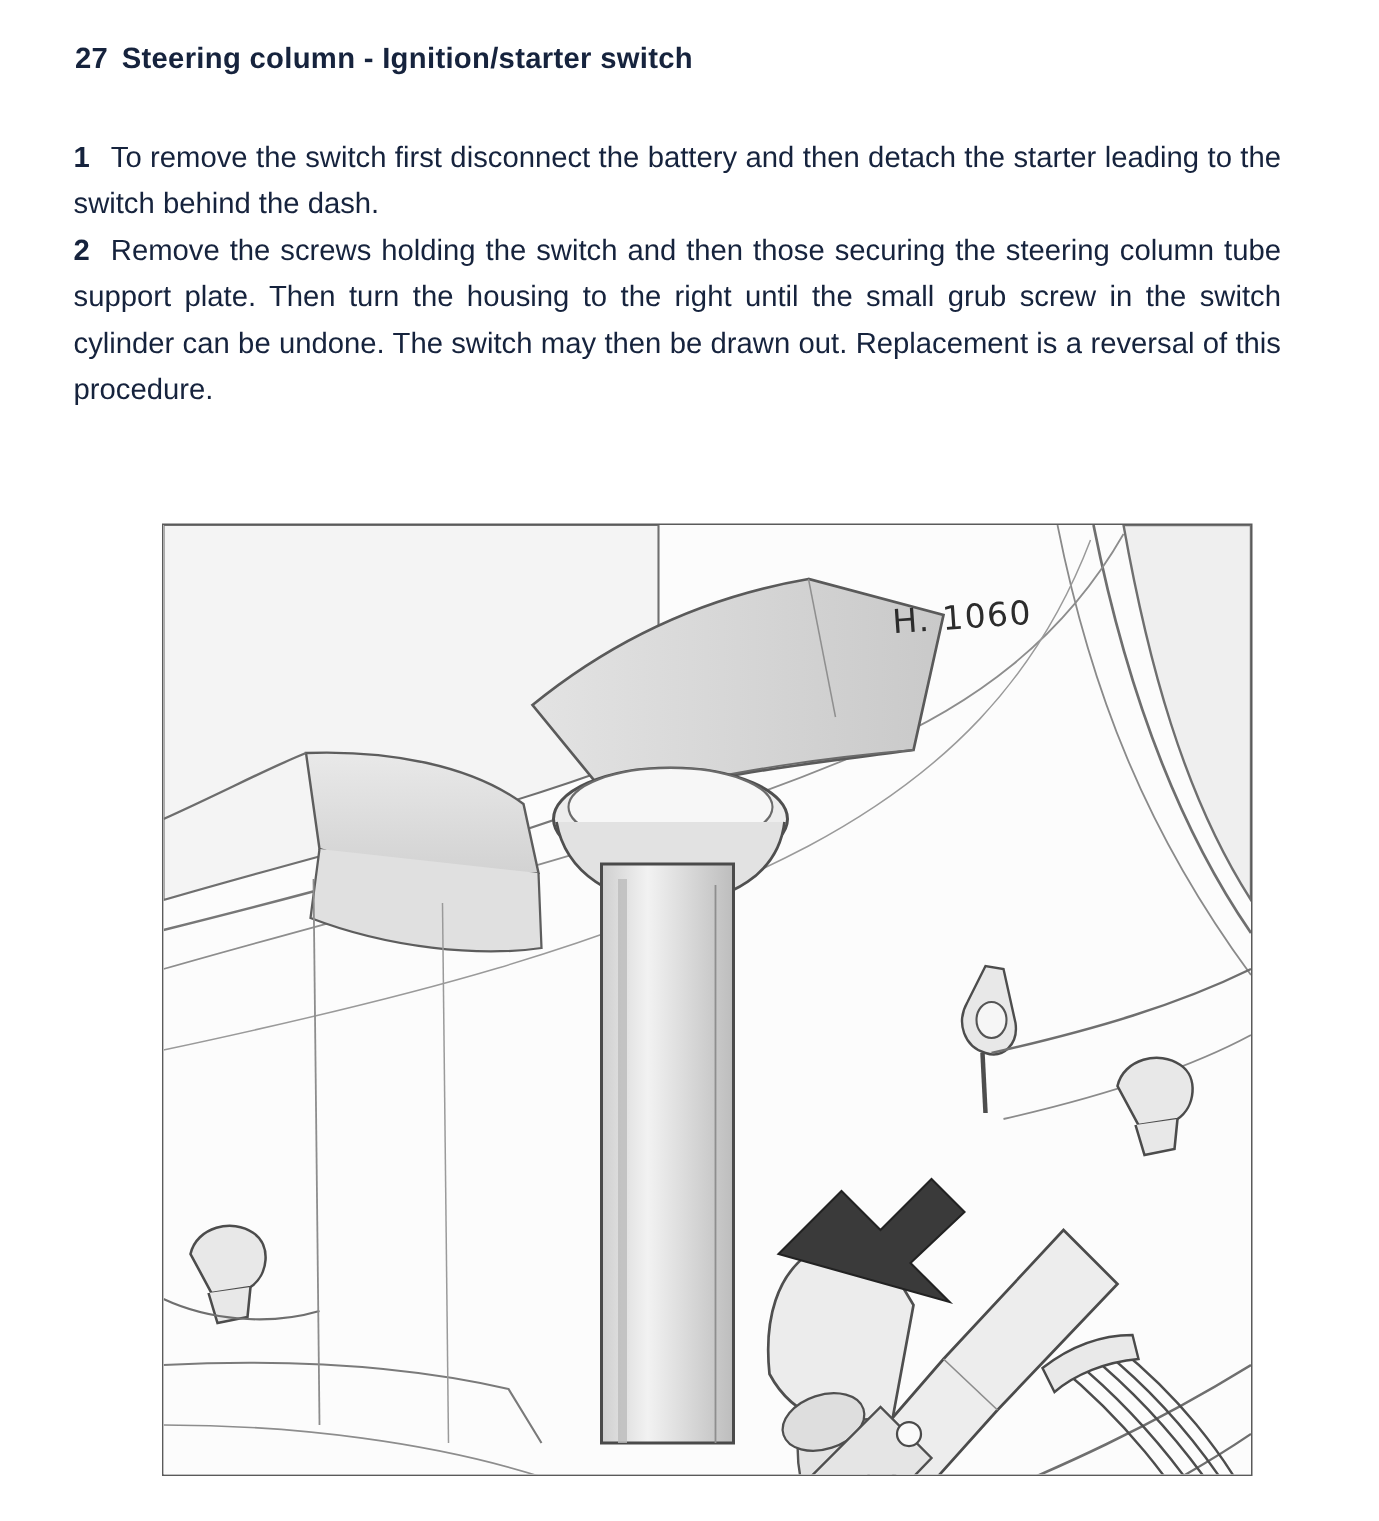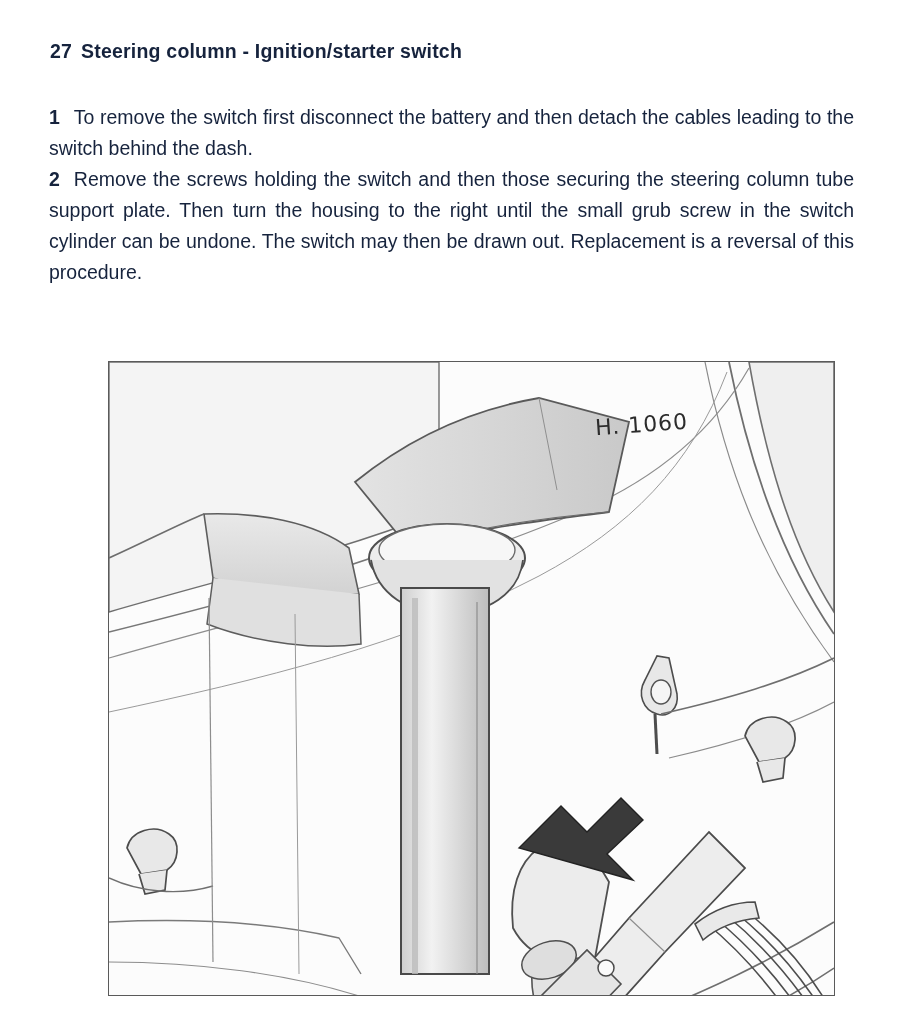--- a/index.html
+++ b/index.html
@@ -10,21 +10,21 @@
   body {
     width: 919px;
     height: 1014px;
     position: relative;
     font-family: "Liberation Sans", sans-serif;
     color: #12203a;
     overflow: hidden;
   }
   .page {
     position: absolute;
-    left: 0; top: 12px;
+    left: 0; top: 0;
     width: 919px;
     height: 843px;
   }
   .section-heading {
     position: absolute;
     left: 50px;
     top: 28px;
     font-size: 19.5px;
     font-weight: bold;
     letter-spacing: 0.2px;
@@ -87,21 +87,21 @@
 </head>
 <body>
 
 <div class="page">
 
   <div class="section-heading">
     <span class="num">27</span><span>Steering column - Ignition/starter switch</span>
   </div>
 
   <div class="body-text">
-    <p class="para para-1"><span class="lead">1</span><span class="lead-gap"></span><span>To remove the switch first disconnect the battery and then detach the cables leading to the switch behind the dash.</span></p>
+    <p class="para para-1"><span class="lead">1</span><span class="lead-gap"></span><span>To remove the switch first disconnect the battery and then detach the starter leading to the switch behind the dash.</span></p>
     <p class="para para-2"><span class="lead">2</span><span class="lead-gap"></span><span>Remove the screws holding the switch and then those securing the steering column tube support plate. Then turn the housing to the right until the small grub screw in the switch cylinder can be undone. The switch may then be drawn out. Replacement is a reversal of this procedure.</span></p>
   </div>
 
   <div class="figure">
     <svg viewBox="0 0 725 633" preserveAspectRatio="none" aria-hidden="true">
       <defs>
         <linearGradient id="shade1" x1="0" y1="0" x2="0" y2="1">
           <stop offset="0%" stop-color="#e9e9e9"></stop>
           <stop offset="100%" stop-color="#d2d2d2"></stop>
         </linearGradient>

